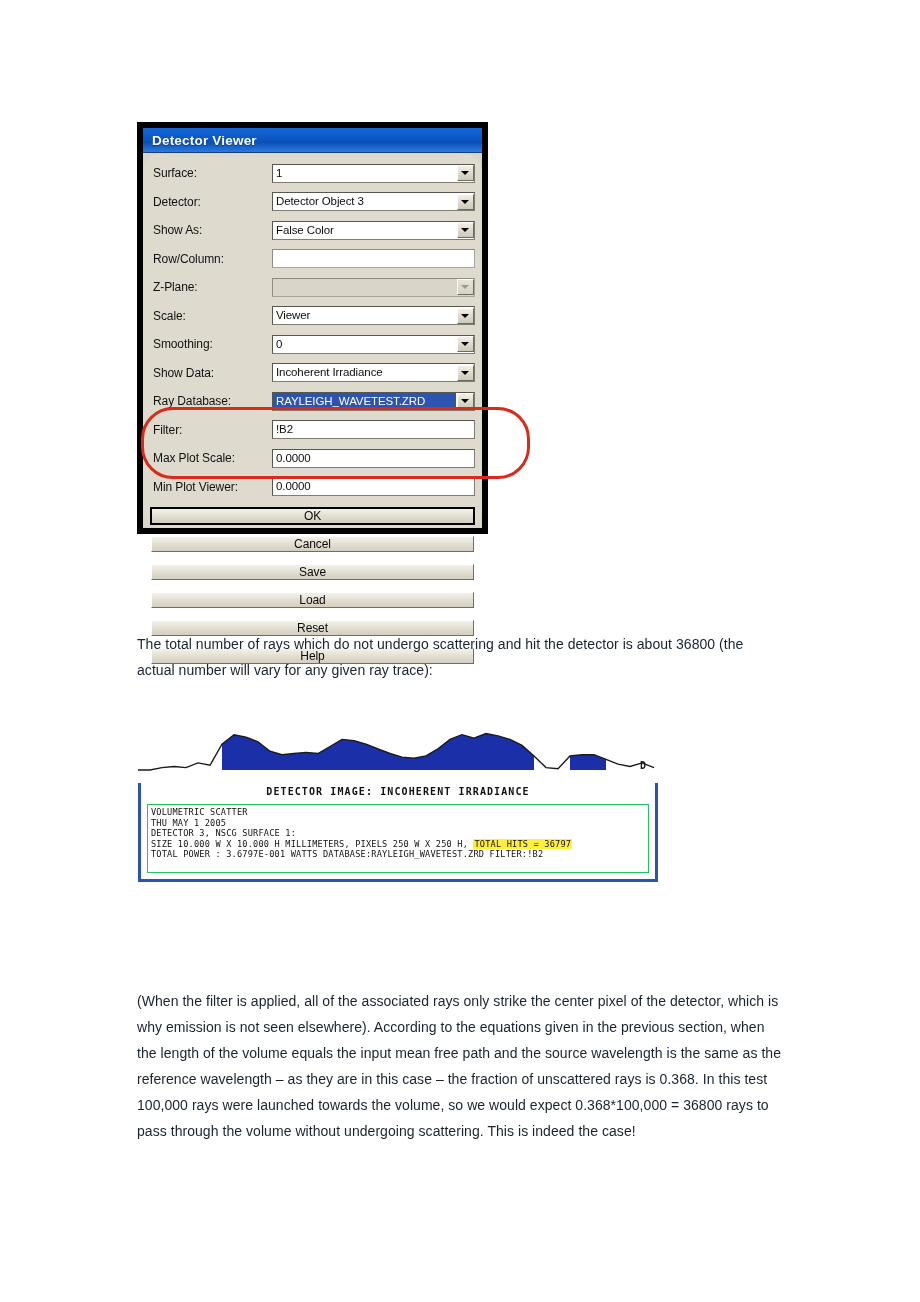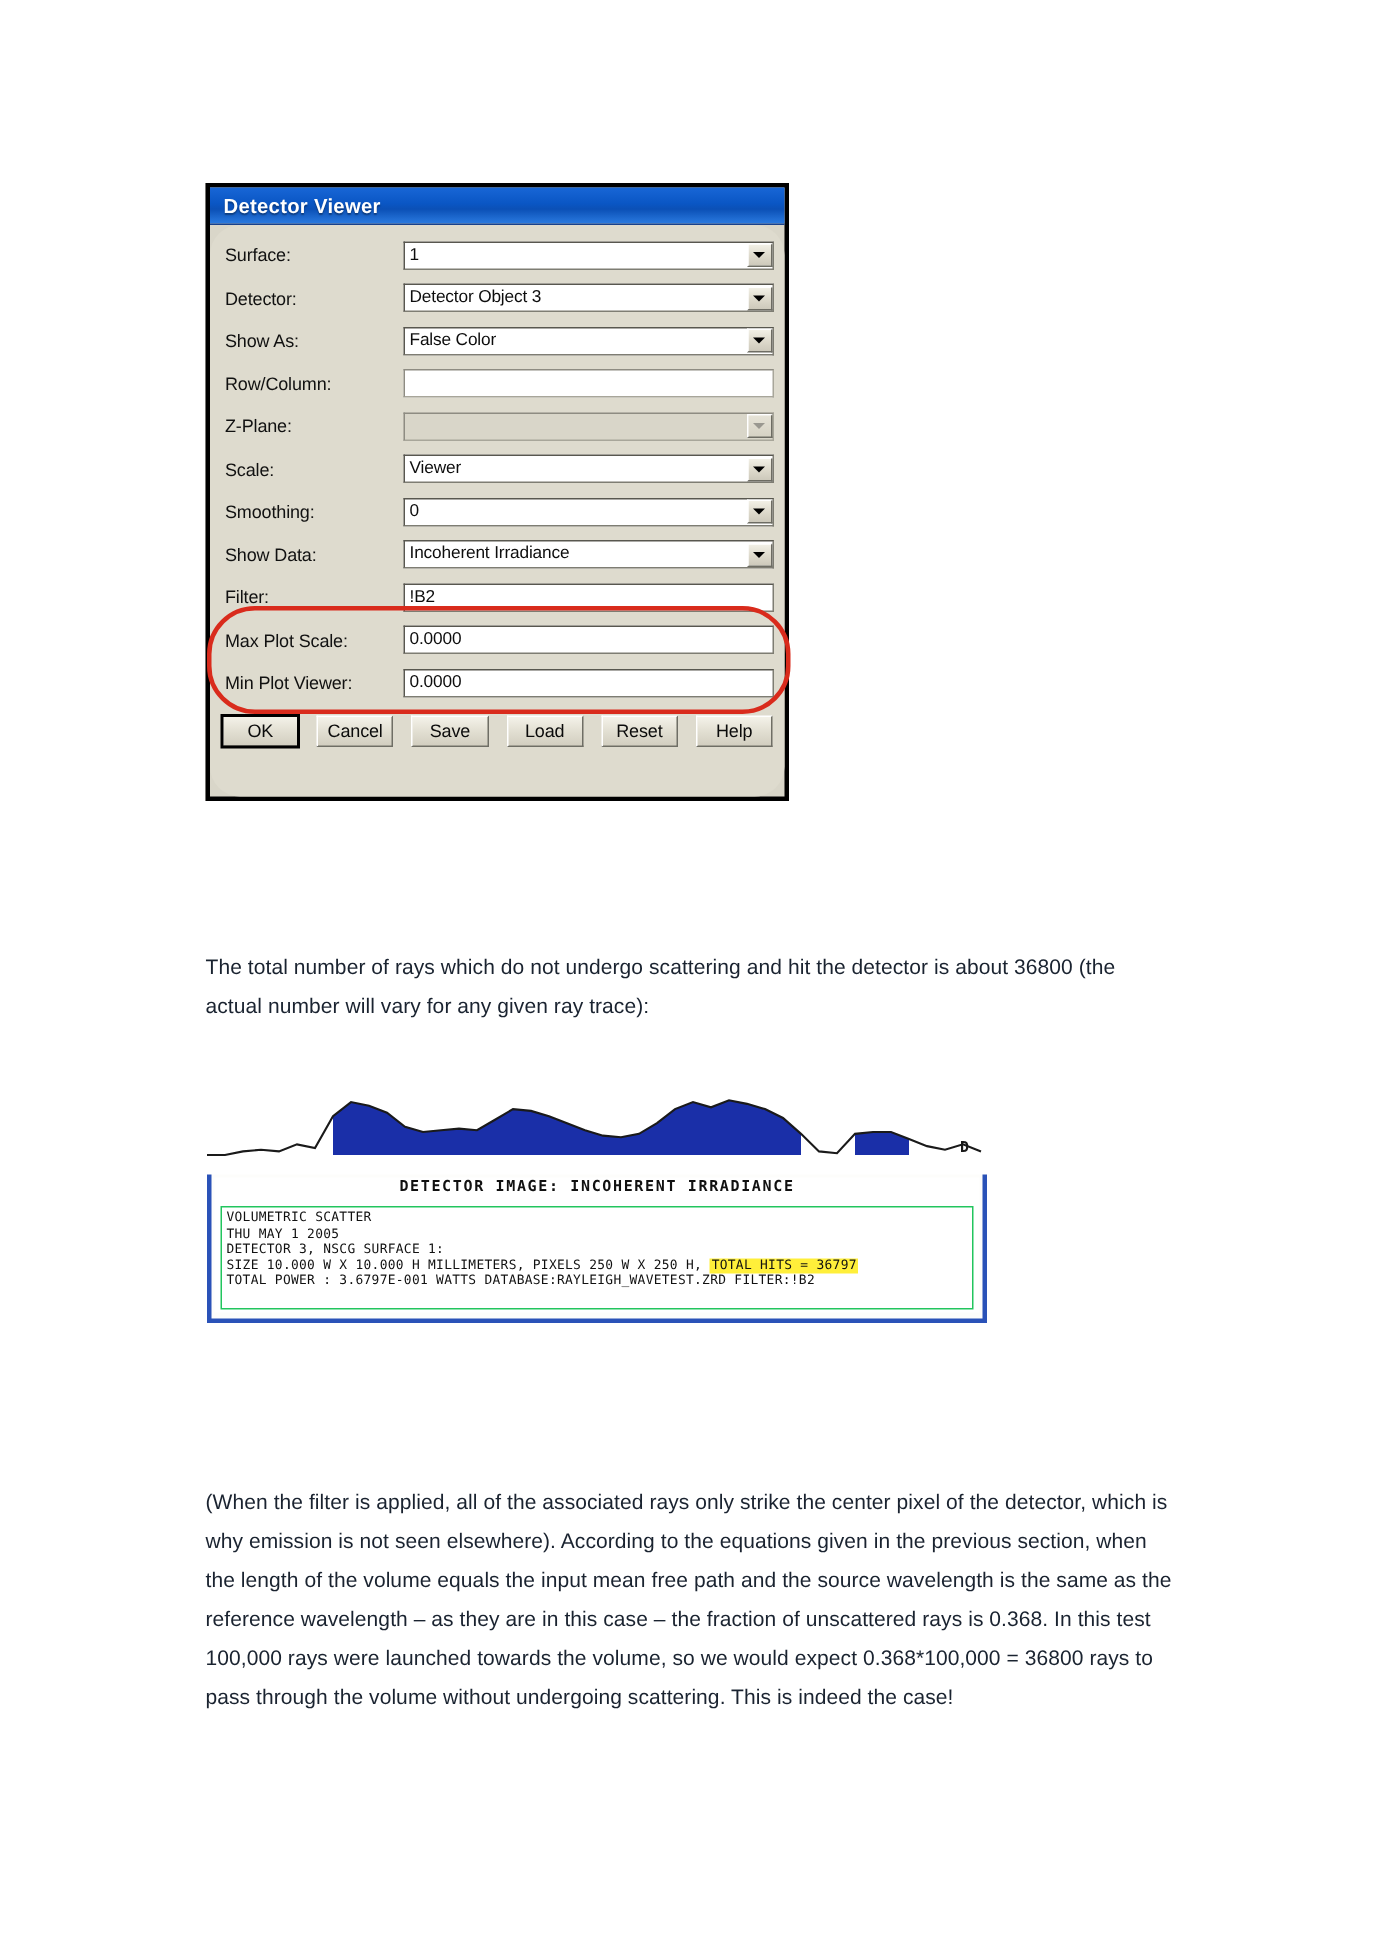--- a/index.html
+++ b/index.html
@@ -27,24 +27,24 @@
     letter-spacing: 0.05px;
   }
   #para-intro { top: 617px; }
   #para-conclusion { top: 974px; }
 
   
   #detector-viewer-dialog {
     position: absolute;
     left: 137px;
     top: 122px;
-    width: 389px;
+    width: 351px;
     height: 412px;
     background: #d9d6c9;
-    border: 3px solid #000000;
+    border: 6px solid #000000;
     box-sizing: border-box;
     box-shadow: 0 0 0 0 transparent;
   }
   #dialog-titlebar {
     height: 25px;
     background: linear-gradient(to bottom, #1866d6 0%, #0a56c4 45%, #0b50b6 60%, #2a7ae0 100%);
     display: flex;
     align-items: center;
     padding-left: 9px;
     box-sizing: border-box;
@@ -150,20 +150,21 @@
     pointer-events: none;
     z-index: 5;
   }
 
   
   #dialog-button-row {
     display: flex;
     gap: 12px;
     margin-top: 7px;
     padding: 0 1px;
+    flex-direction: column;
   }
   .dlg-button {
     flex: 1;
     height: 21px;
     font-size: 12px;
     color: #0b0b0b;
     background: linear-gradient(to bottom, #f4f2e9 0%, #e2dfd2 50%, #d2cec0 100%);
     border: 1px solid #ffffff;
     border-right-color: #6f6e65;
     border-bottom-color: #6f6e65;
@@ -326,20 +327,29 @@
             <div class="field-value">0</div>
             <div class="combo-arrow">
               <span class="tri"></span>
             </div>
           </div>
         </div>
         <div class="field-row">
           <div class="field-label">Show Data:</div>
           <div class="field-control">
             <div class="field-value">Incoherent Irradiance</div>
+            <div class="combo-arrow">
+              <span class="tri"></span>
+            </div>
+          </div>
+        </div>
+        <div class="field-row">
+          <div class="field-label">Ray Database:</div>
+          <div class="field-control">
+            <div class="field-value selected">RAYLEIGH_WAVETEST.ZRD</div>
             <div class="combo-arrow">
               <span class="tri"></span>
             </div>
           </div>
         </div>
         <div class="field-row">
           <div class="field-label">Filter:</div>
           <div class="field-control plain">
             <div class="field-value">!B2</div>
           </div>

